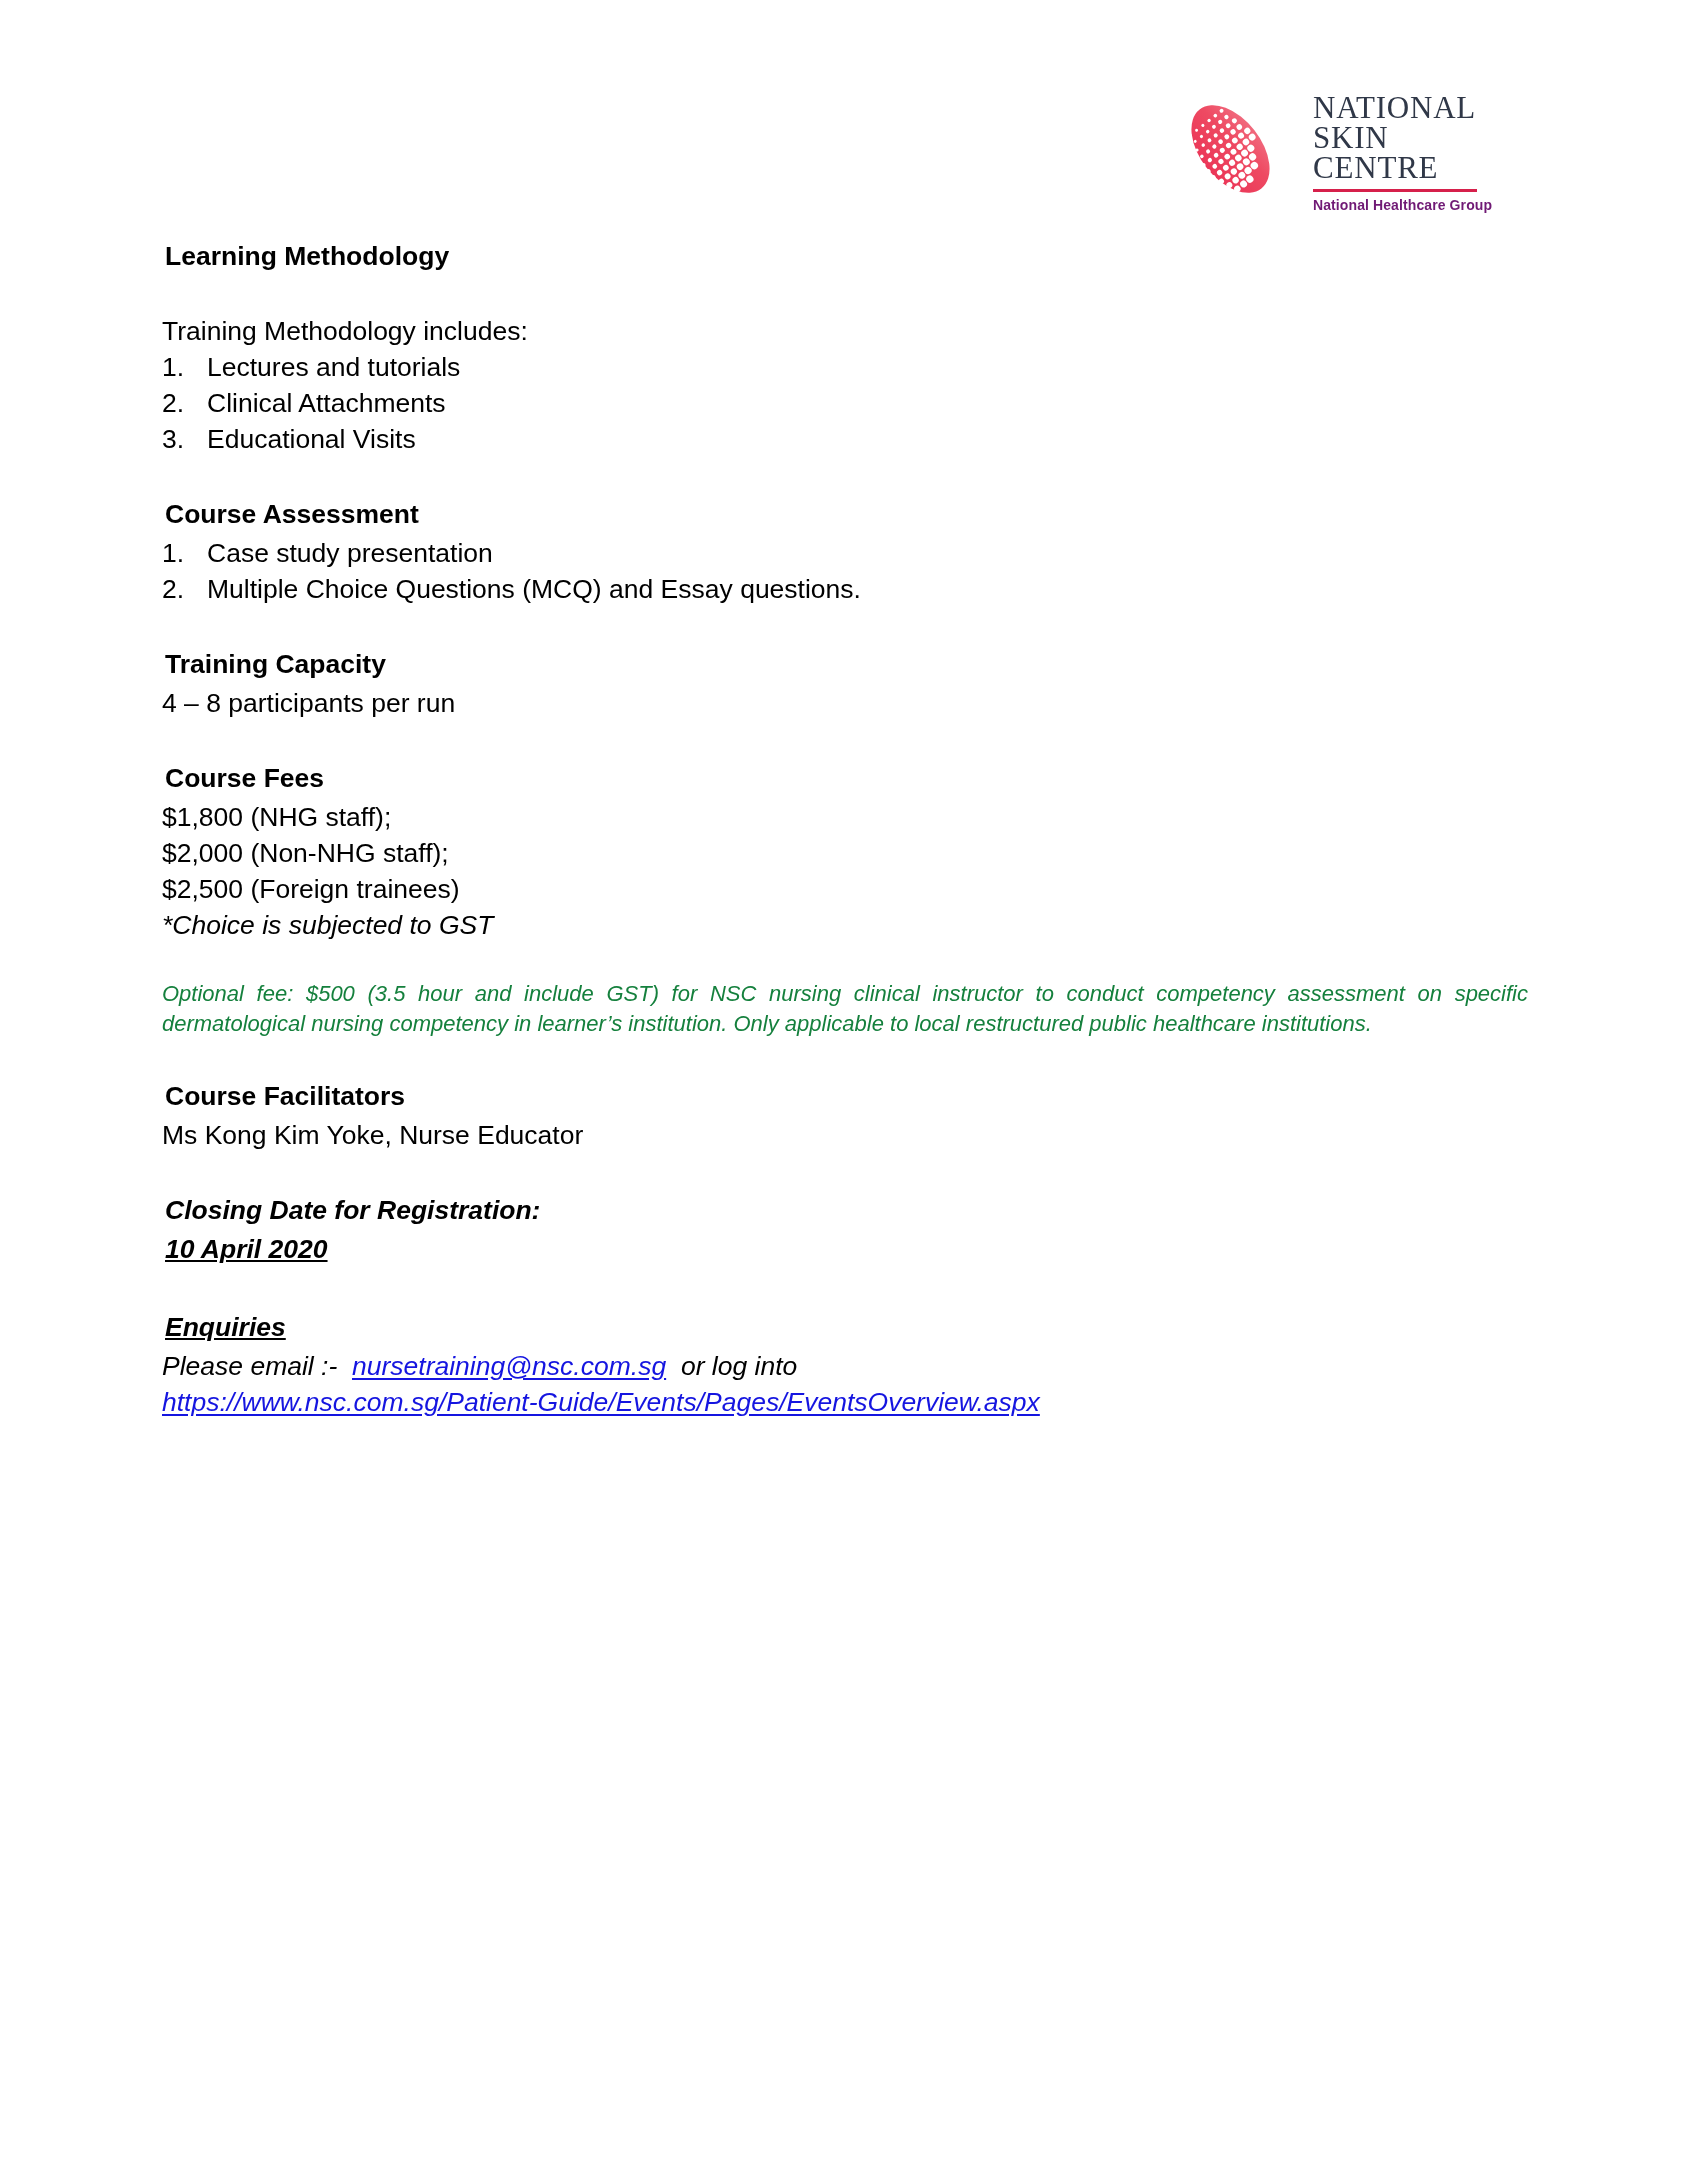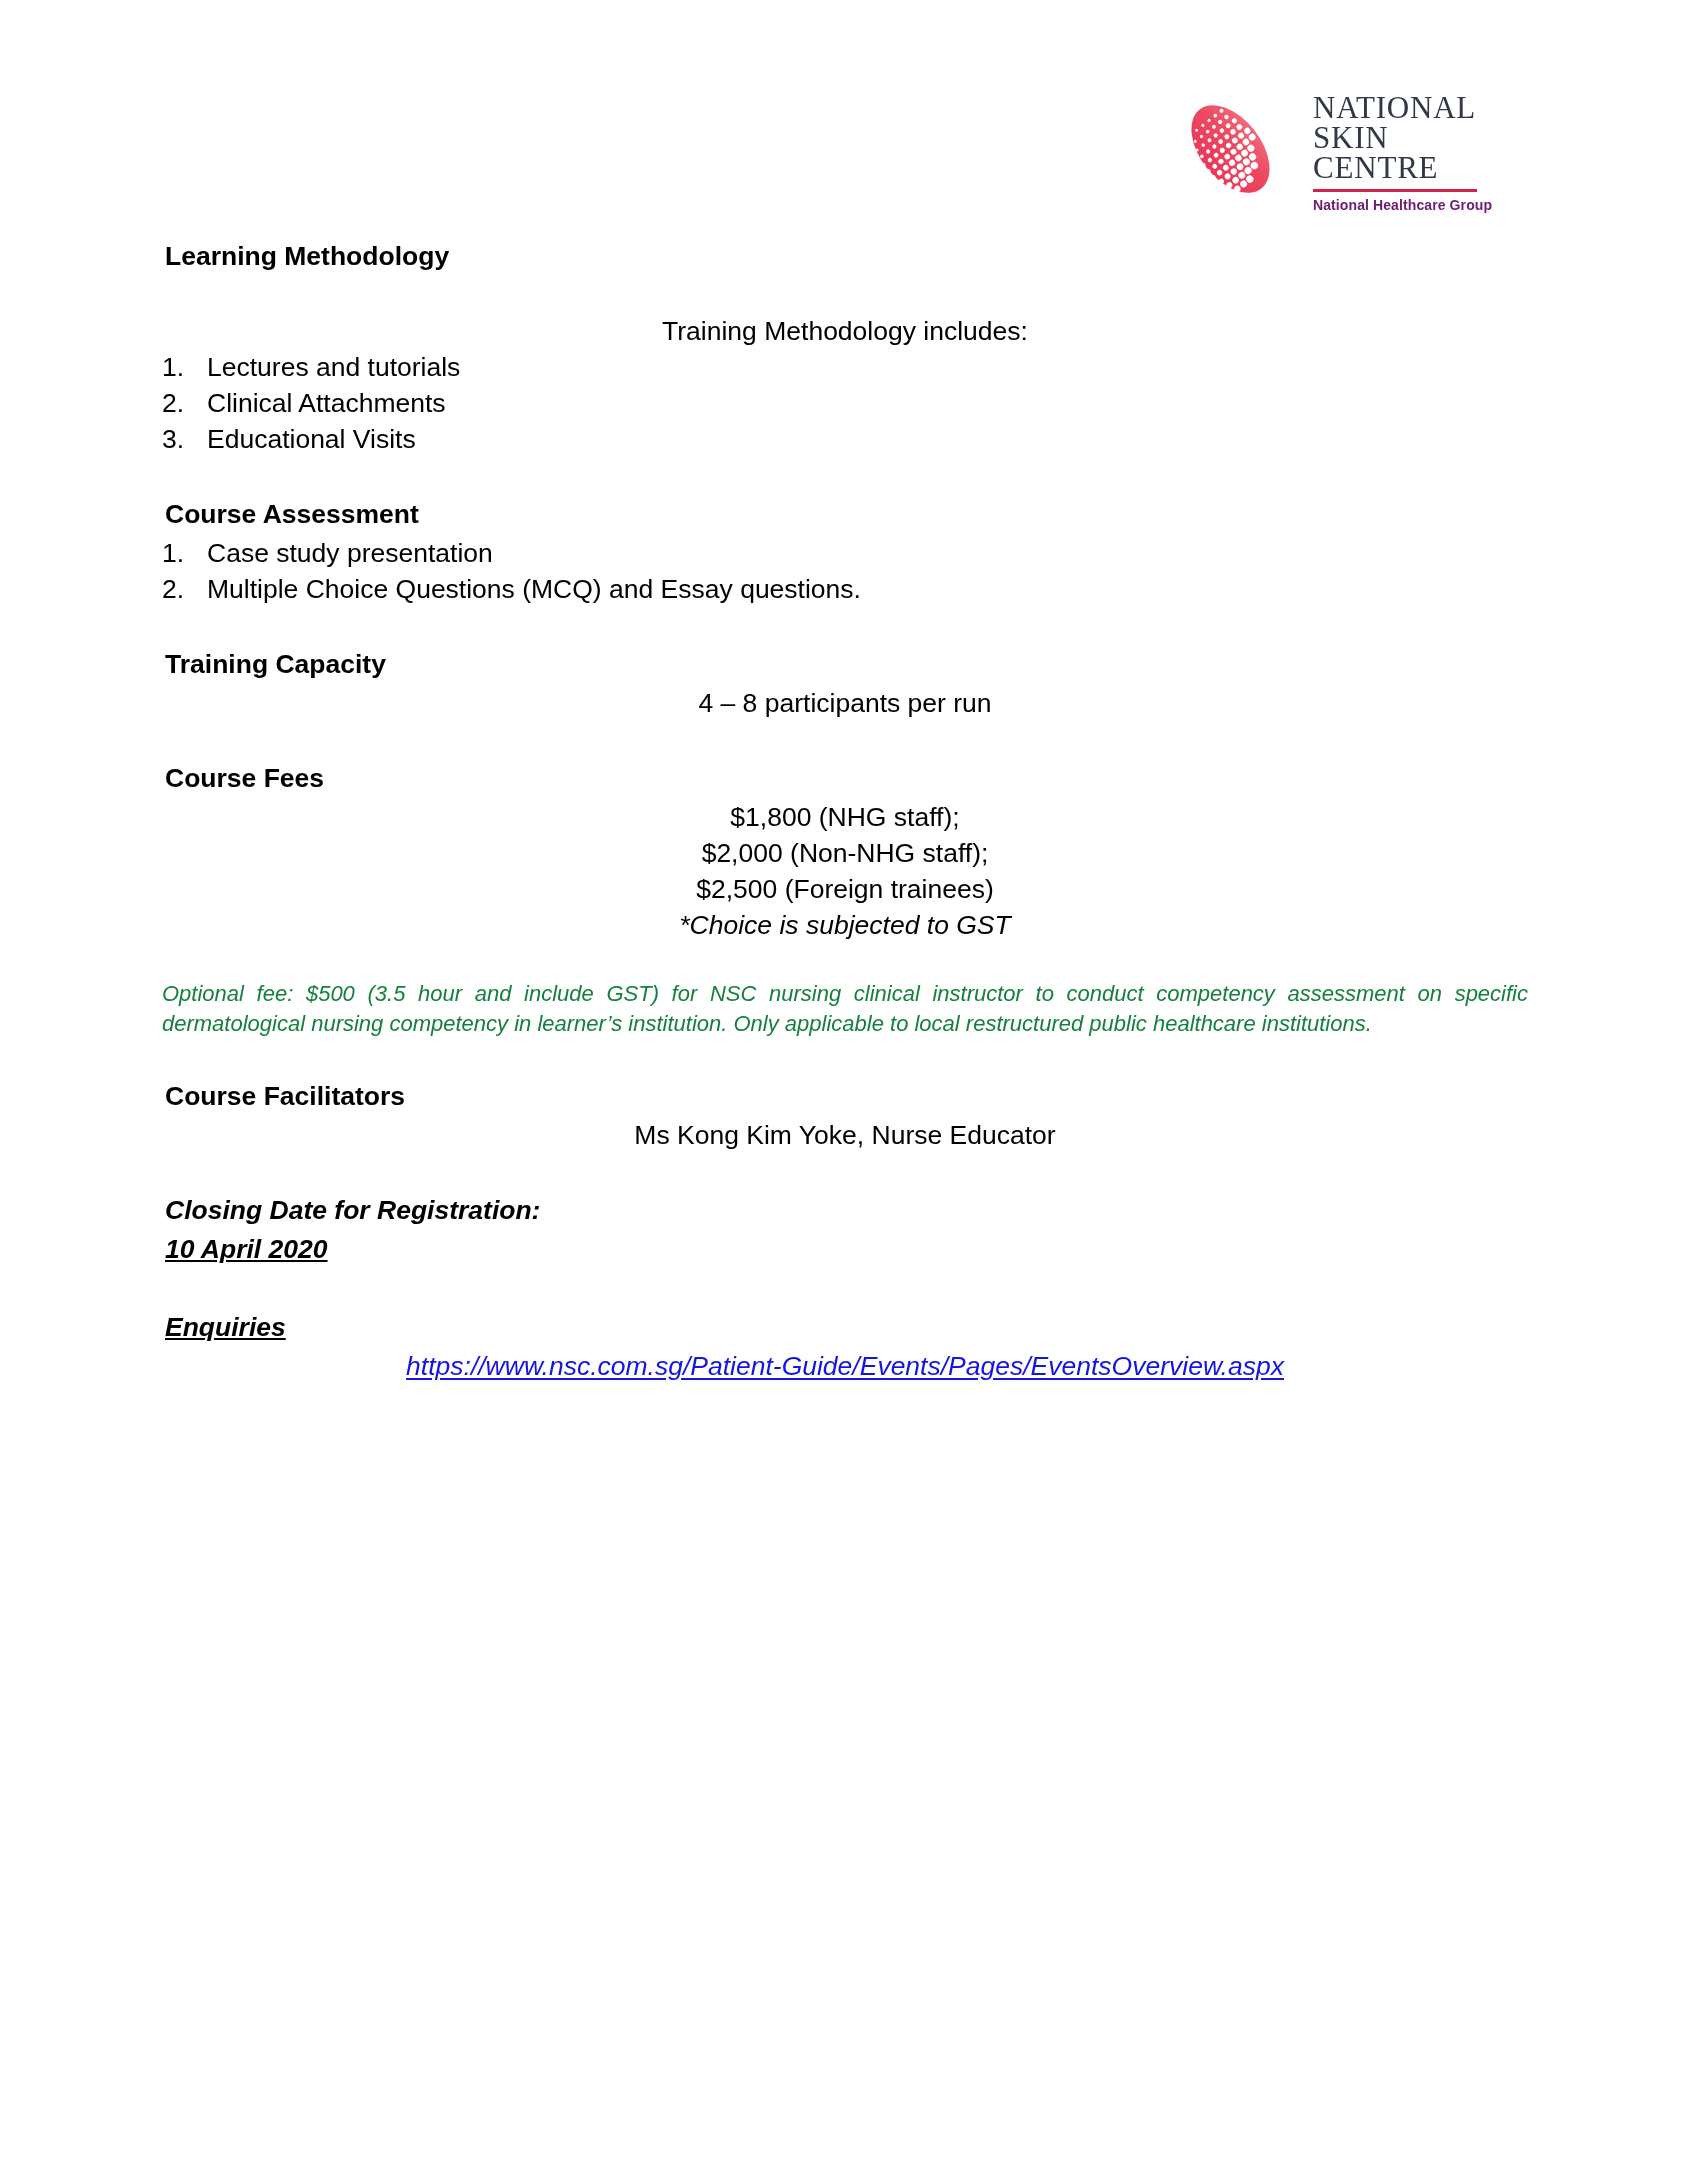--- a/index.html
+++ b/index.html
@@ -76,21 +76,20 @@
     font-size: 26.5px;
     line-height: 36px;
     margin: 3px;
   }
   .h.ital { font-style: italic; }
   .h.uline { text-decoration: underline; text-underline-offset: 2px; }
   .p {
     font-size: 26.5px;
     line-height: 36px;
     margin: 0;
-    text-align: center;
   }
   .p.ital { font-style: italic; }
   .gap { height: 36px; }
   .gap-sm { height: 18px; }
 
   ol.numlist {
     margin: 0;
     padding: 0;
     list-style: none;
   }
@@ -289,19 +288,24 @@
     <div class="p">Ms Kong Kim Yoke, Nurse Educator</div>
 
     <div class="gap"></div>
 
     <div class="h ital">Closing Date for Registration:</div>
     <div class="h ital uline">10 April 2020</div>
 
     <div class="gap"></div>
 
     <div class="h ital uline">Enquiries</div>
+    <div class="p ital">
+      <span>Please email :-</span>
+      <span>&nbsp;</span><a class="link" href="#">nursetraining@nsc.com.sg</a><span>&nbsp;</span>
+      <span>or log into</span>
+    </div>
     <div class="p ital urlline">
       <a class="link" href="#">https://www.nsc.com.sg/Patient-Guide/Events/Pages/EventsOverview.aspx</a>
     </div>
 
   </div>
 </div>
 
 
 </body></html>

